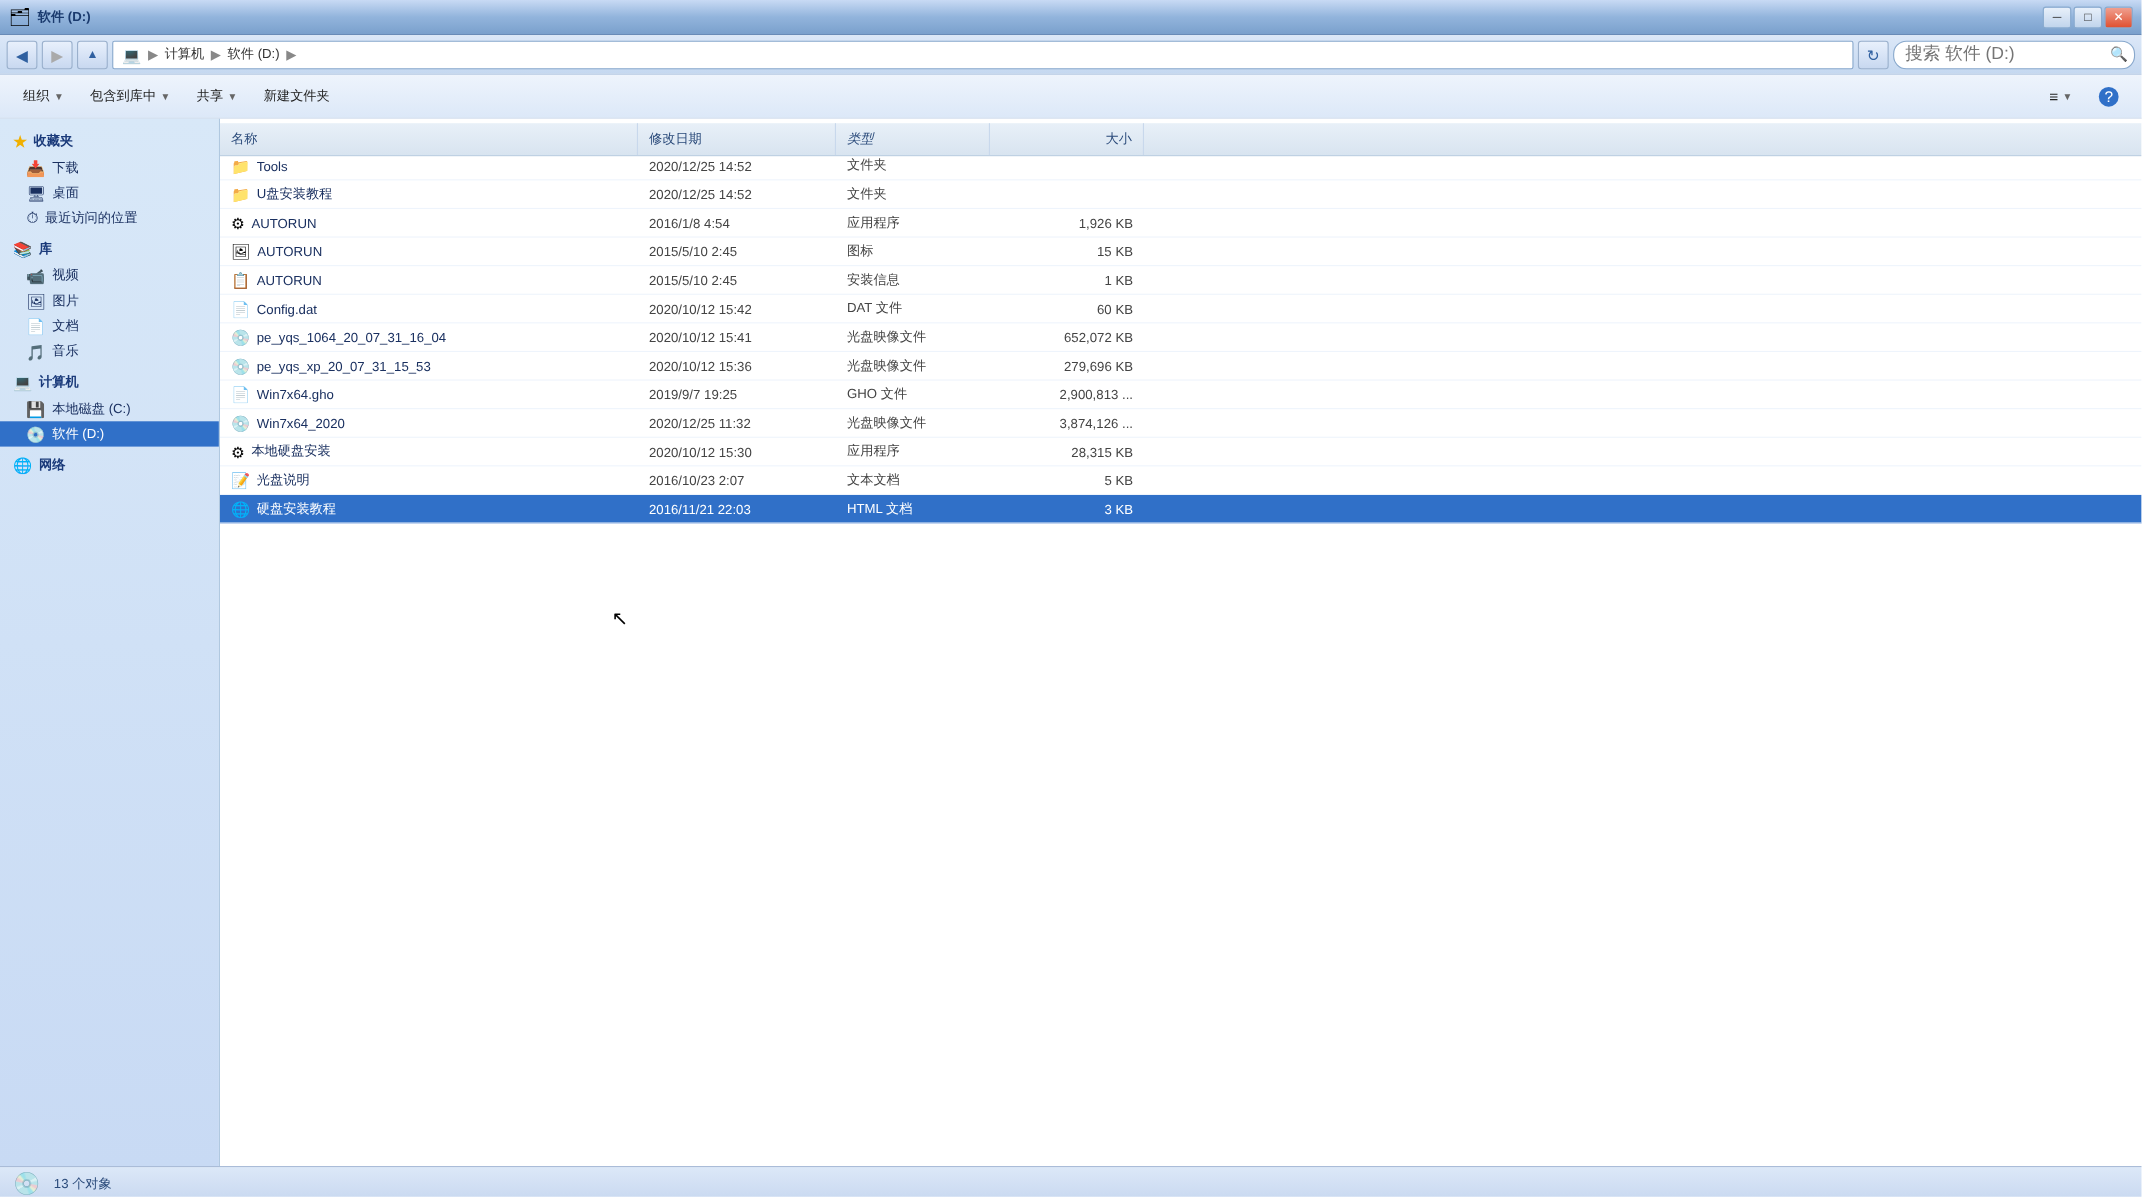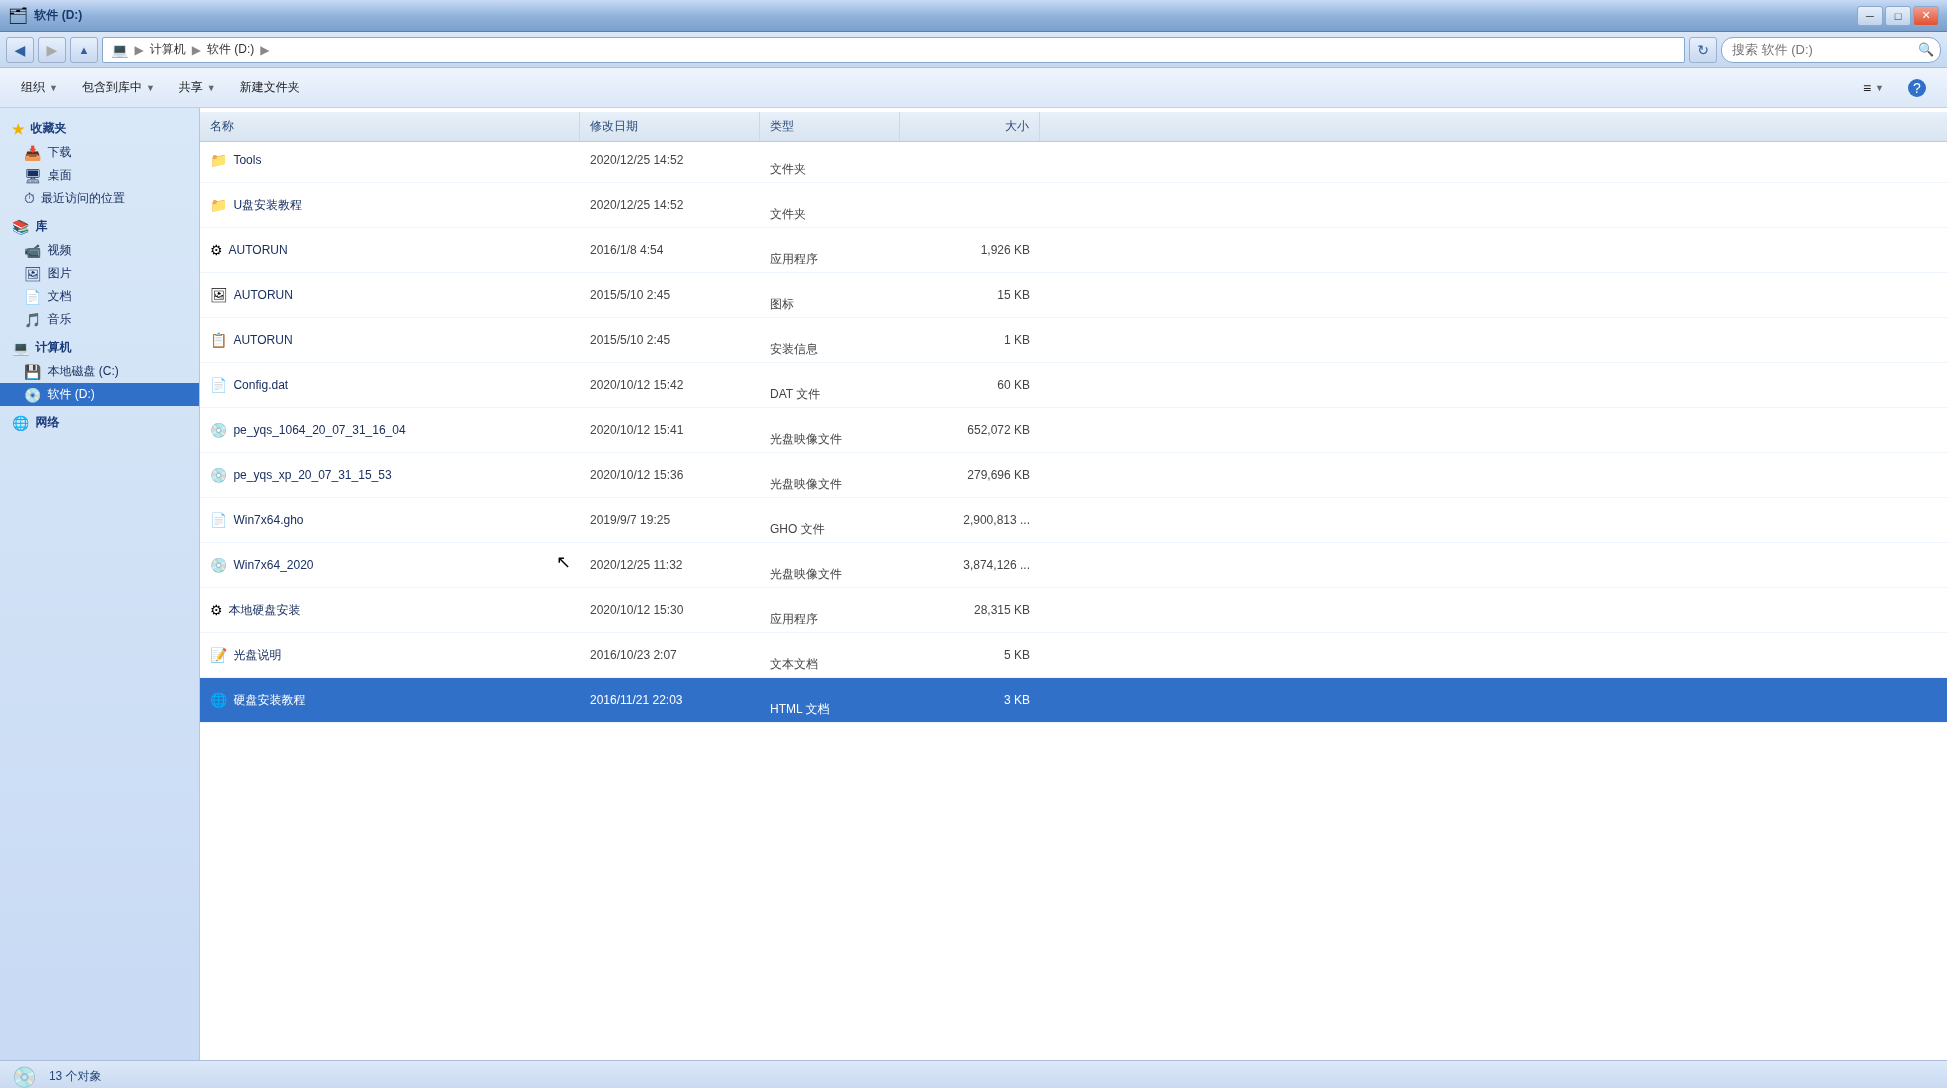--- a/index.html
+++ b/index.html
@@ -105,21 +105,21 @@
       position: relative;
       display: flex;
       align-items: center;
     }
     .search-wrapper input {
       width: 220px; height: 26px;
       border: 1px solid #88a8cc;
       border-radius: 12px;
       padding: 0 30px 0 10px;
       background: white;
-      font-size: 13px;
+      font-size: 16px;
       color: #999;
       outline: none;
     }
     .search-icon-btn {
       position: absolute;
       right: 6px;
       color: #6080a8;
       font-size: 13px;
       cursor: pointer;
     }
@@ -208,21 +208,21 @@
     .file-list-header .col {
       padding: 6px 10px;
       font-size: 12px;
       color: #2a4a7a;
       font-weight: normal;
       border-right: 1px solid #c8d8ec;
       cursor: pointer;
     }
     .col-name { width: 380px; }
     .col-date { width: 180px; }
-    .col-type { width: 140px; }
+    .col-type { width: 140px; font-style: italic; }
     .col-size { width: 140px; text-align: right; }
 
     
     .file-row {
       display: flex;
       align-items: center;
       border-bottom: 1px solid #eef4fc;
       cursor: pointer;
       min-height: 26px;
     }
@@ -239,21 +239,21 @@
       white-space: nowrap;
     }
     .file-row .col-name {
       display: flex;
       align-items: center;
       gap: 6px;
     }
     .file-icon { font-size: 14px; flex-shrink: 0; }
     .file-name { font-size: 12px; color: #1a3060; text-align: center; }
     .file-date { color: #444; width: 180px; }
-    .file-type { color: #444; width: 140px; margin-top: 19px; }
+    .file-type { color: #444; width: 140px; }
     .file-size { color: #444; width: 140px; text-align: right; padding-right: 14px; }
 
     
     .status-bar {
       height: 32px;
       background: linear-gradient(to bottom, #dce8f8, #c8d8f0);
       border-top: 1px solid #aabcd8;
       display: flex;
       align-items: center;
       padding: 0 12px;

